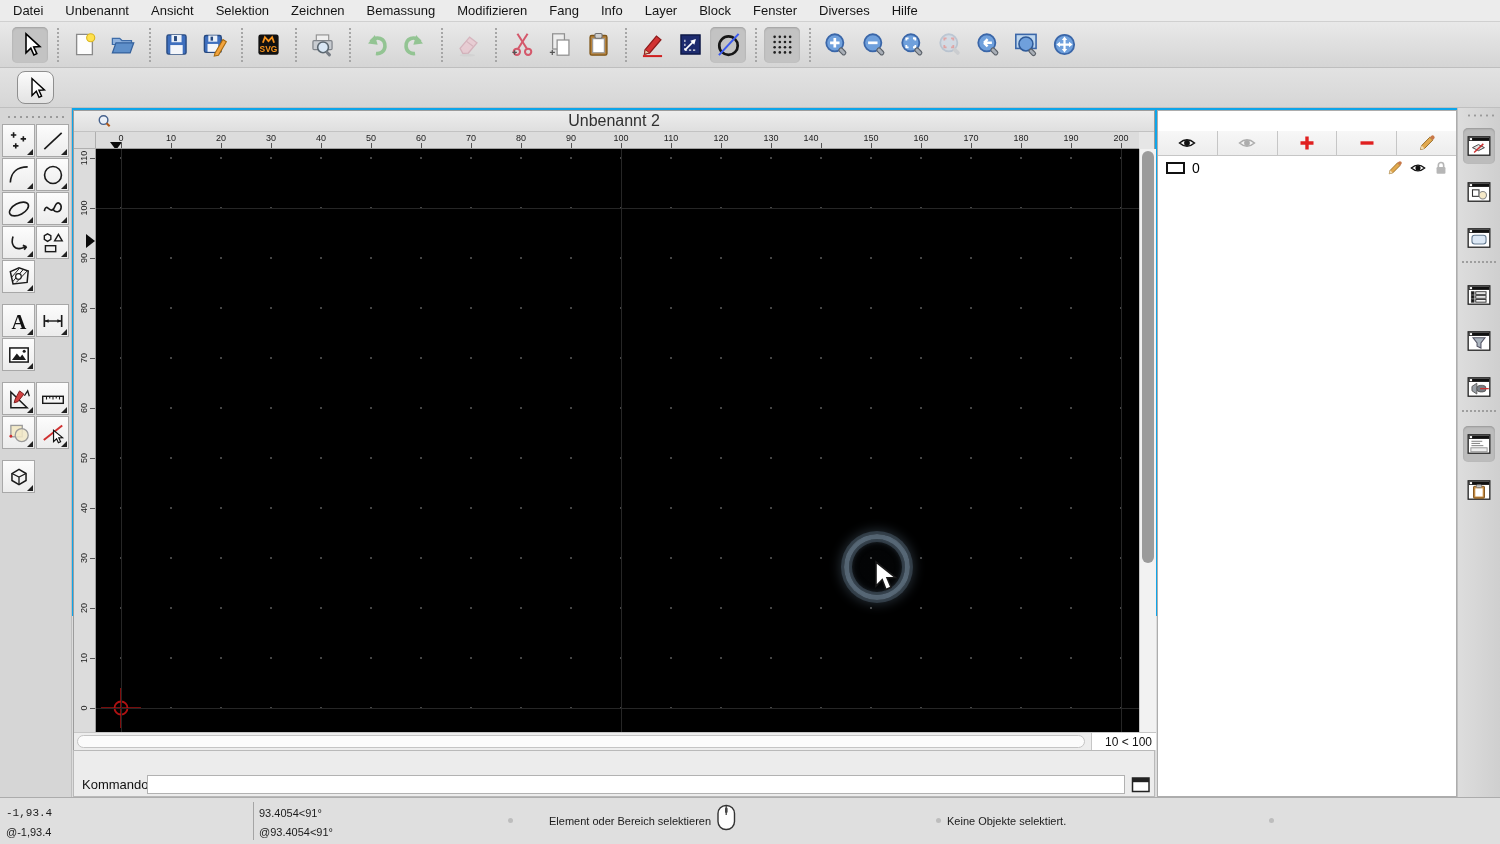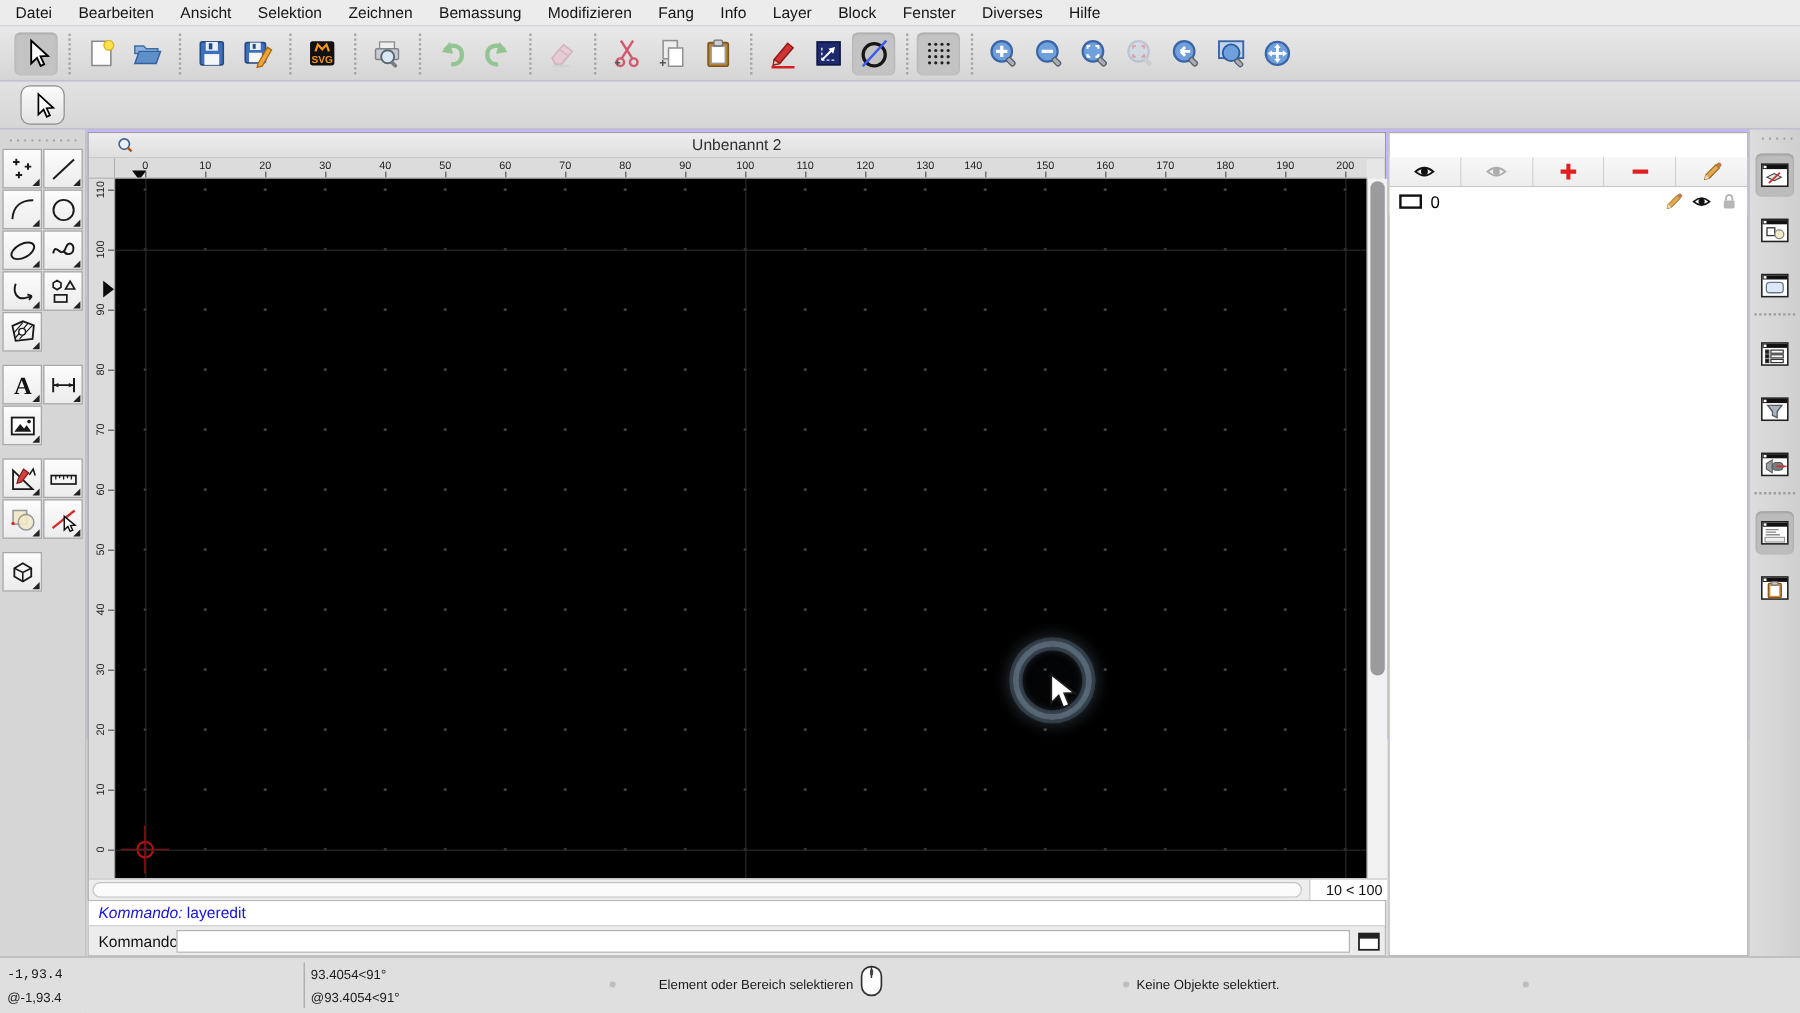--- a/index.html
+++ b/index.html
@@ -1,18 +1,18 @@
 <!DOCTYPE html>
 <html><head>
 <meta charset="utf-8">
 <style>
   * { margin:0; padding:0; box-sizing:border-box; }
   html,body { width:1500px; height:844px; overflow:hidden; font-family:"Liberation Sans",sans-serif; background:#DCDCDC; }
   .abs { position:absolute; }
-  #stage { position:relative; width:1500px; height:616px; background:#c4b5fd; }
+  #stage { position:relative; width:1500px; height:616px; background:#0ea5e9; }
 
   
   #menubar { left:0; top:0; width:1500px; height:22px; background:#ECECEC; display:flex; align-items:center; padding-left:13px; border-bottom:1px solid #D0D0D0; }
   .menu-item { font-size:13px; color:#151515; margin-right:22px; white-space:nowrap; }
 
   
   #toolbar1 { left:0; top:22px; width:1500px; height:46px; background:linear-gradient(#E9E9E9,#D5D5D5); border-bottom:1px solid #BEBEBE; display:flex; align-items:center; padding-left:12px; }
   .tbtn { width:36px; height:36px; border-radius:5px; display:flex; align-items:center; justify-content:center; flex:0 0 auto; margin-right:2px; }
   .tbtn .icon { width:27px; height:27px; display:block; }
   .tbtn.pressed { background:#C3C3C3; box-shadow:inset 0 1px 2px rgba(0,0,0,.18); }
@@ -27,21 +27,21 @@
   #palette { left:0; top:108px; width:72px; height:736px; background:#D6D6D6; border-right:1px solid #BEBEBE; }
   #palette .handle { position:absolute; left:6px; top:6px; width:58px; height:6px;
       background-image:radial-gradient(circle,#9A9A9A 1px,transparent 1.2px); background-size:6px 6px; }
   .pbtn { position:absolute; width:33px; height:33px; background:linear-gradient(#FCFCFC,#ECECEC); border:1px solid #A8A8A8; display:flex; align-items:center; justify-content:center; }
   .pbtn .icon { width:26px; height:26px; }
   .pbtn .fly { position:absolute; right:1px; bottom:1px; width:0; height:0; border-left:6px solid transparent; border-bottom:6px solid #222; }
 
   
   #docwin { left:73px; top:110px; width:1082px; height:640px; background:#E6E6E6; border:1px solid #9C9C9C; }
   #doc-titlebar { left:0; top:0; width:1080px; height:21px; background:linear-gradient(#EDEDED,#DFDFDF); border-bottom:1px solid #C2C2C2; }
-  #doc-title { width:100%; text-align:center; font-size:13px; color:#303030; line-height:20px; }
+  #doc-title { width:100%; text-align:center; font-size:16px; color:#303030; line-height:20px; }
   #doc-app-icon { left:23px; top:3px; width:15px; height:15px; }
   #ruler-corner { left:0; top:21px; width:22px; height:17px; background:#DCDCDC; border-right:1px solid #AFAFAF; border-bottom:1px solid #AFAFAF; }
   #hruler { left:22px; top:21px; width:1043px; height:17px; background:#DCDCDC; border-bottom:1px solid #9F9F9F; overflow:hidden; }
   .hr-label { position:absolute; top:1px; width:30px; text-align:center; font-size:9px; color:#222; }
   .hr-tick { position:absolute; bottom:0; width:1px; height:5px; background:#555; }
   #hruler-marker { position:absolute; top:10px; border-left:6px solid transparent; border-right:6px solid transparent; border-top:8px solid #0A0A0A; }
   #vruler { left:0; top:38px; width:22px; height:583px; background:#DCDCDC; border-right:1px solid #9F9F9F; overflow:hidden; }
   .vr-label { position:absolute; left:0px; width:20px; height:14px; font-size:9px; color:#222; display:flex; align-items:center; justify-content:center; transform:rotate(-90deg); }
   .vr-tick { position:absolute; right:0; width:5px; height:1px; background:#555; }
   #vruler-marker { position:absolute; left:12px; border-top:7px solid transparent; border-bottom:7px solid transparent; border-left:9px solid #0A0A0A; }
@@ -104,21 +104,21 @@
   .sb-dot { position:absolute; width:5px; height:5px; border-radius:50%; background:#BDBDBD; }
   #sb-mouse { left:716px; top:6px; width:21px; height:27px; }
 </style>
 </head>
 <body>
 
 <div id="stage">
 
   <div id="menubar" class="abs">
       <span class="menu-item">Datei</span>
-      <span class="menu-item">Bearbeiten</span>
+      <span class="menu-item">Unbenannt</span>
       <span class="menu-item">Ansicht</span>
       <span class="menu-item">Selektion</span>
       <span class="menu-item">Zeichnen</span>
       <span class="menu-item">Bemassung</span>
       <span class="menu-item">Modifizieren</span>
       <span class="menu-item">Fang</span>
       <span class="menu-item">Info</span>
       <span class="menu-item">Layer</span>
       <span class="menu-item">Block</span>
       <span class="menu-item">Fenster</span>
@@ -554,25 +554,20 @@
     <div id="vscroll" class="abs">
       <div id="vscroll-thumb" class="abs"></div>
     </div>
     <div id="hscroll" class="abs">
       <div id="hscroll-thumb" class="abs"></div>
     </div>
     <div id="grid-status" class="abs">10 &lt; 100</div>
   </div>
 
   <div id="cmd-dock" class="abs">
-    <div id="cmd-history" class="abs" style="color: rgb(20, 20, 220);">
-      <span class="lbl">Kommando:</span>
-      <span> </span>
-      <span>layeredit</span>
-    </div>
     <div id="cmd-row" class="abs">
       <span id="cmd-label">Kommando:</span>
       <input id="cmd-input" type="text" placeholder="" style="">
       <span id="cmd-kbd-btn"><svg viewBox="0 0 20 18" width="100%" height="100%">
             <rect x="1.5" y="2" width="16.5" height="13.5" fill="#FFF" stroke="#222" stroke-width="1.5"></rect>
             <rect x="1.5" y="2" width="16.5" height="4.2" fill="#222"></rect>
           </svg></span>
     </div>
   </div>
 

